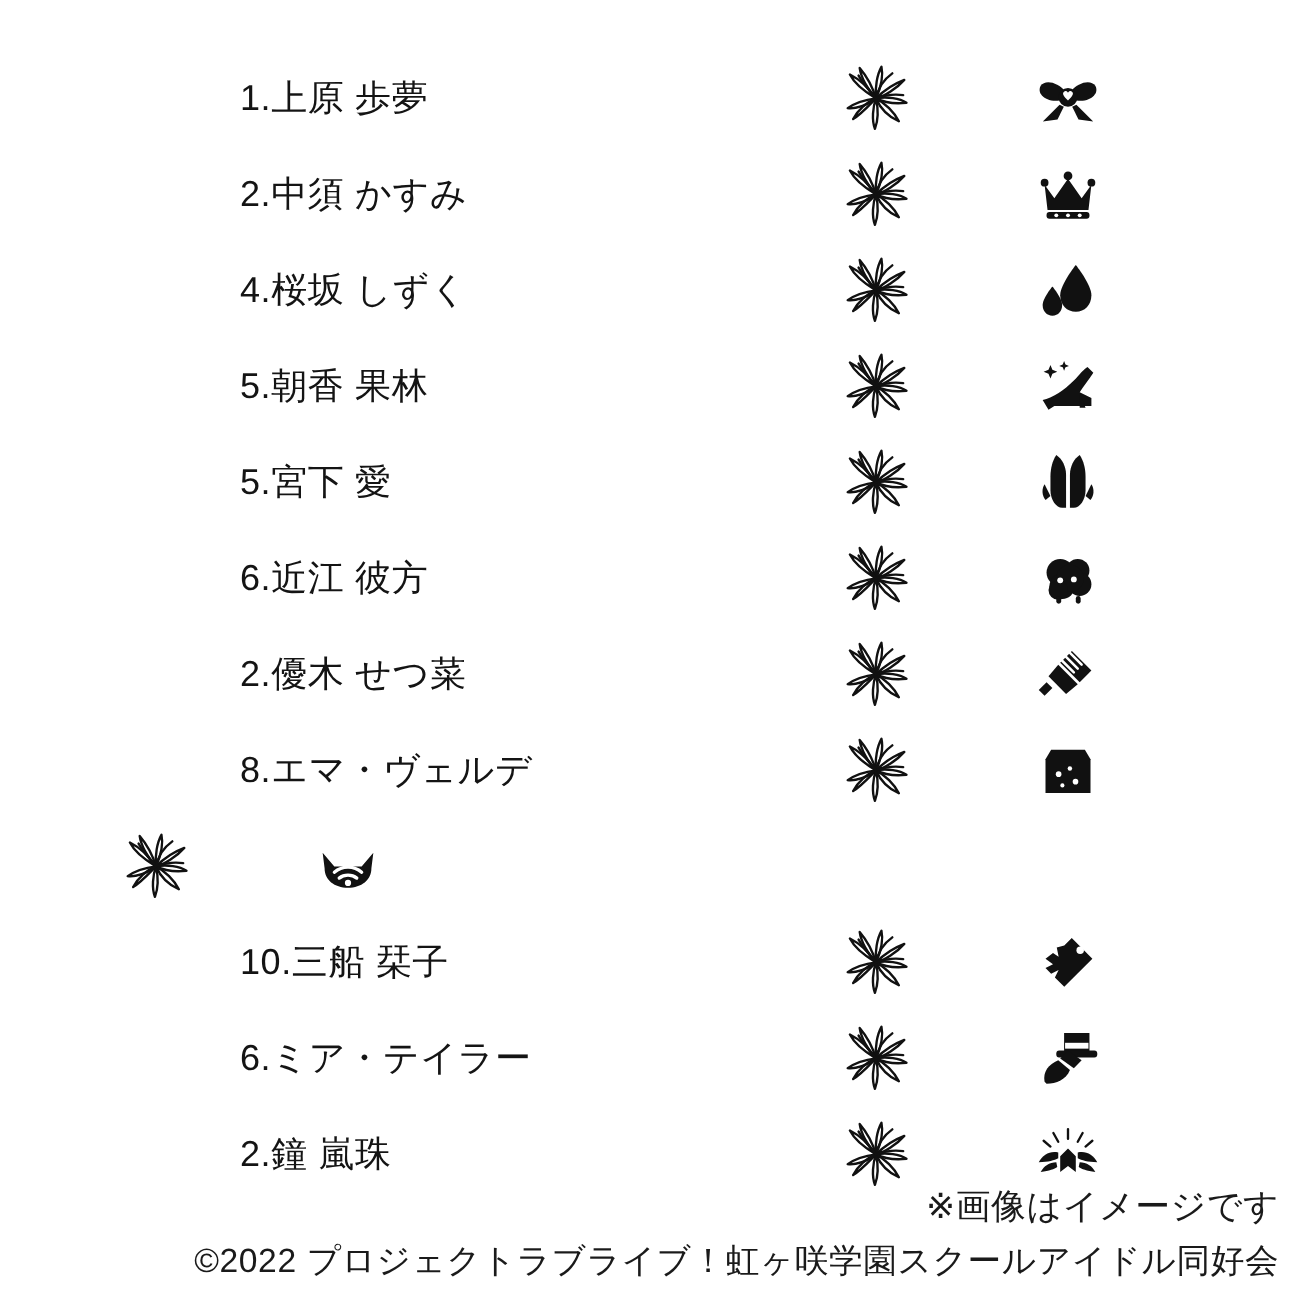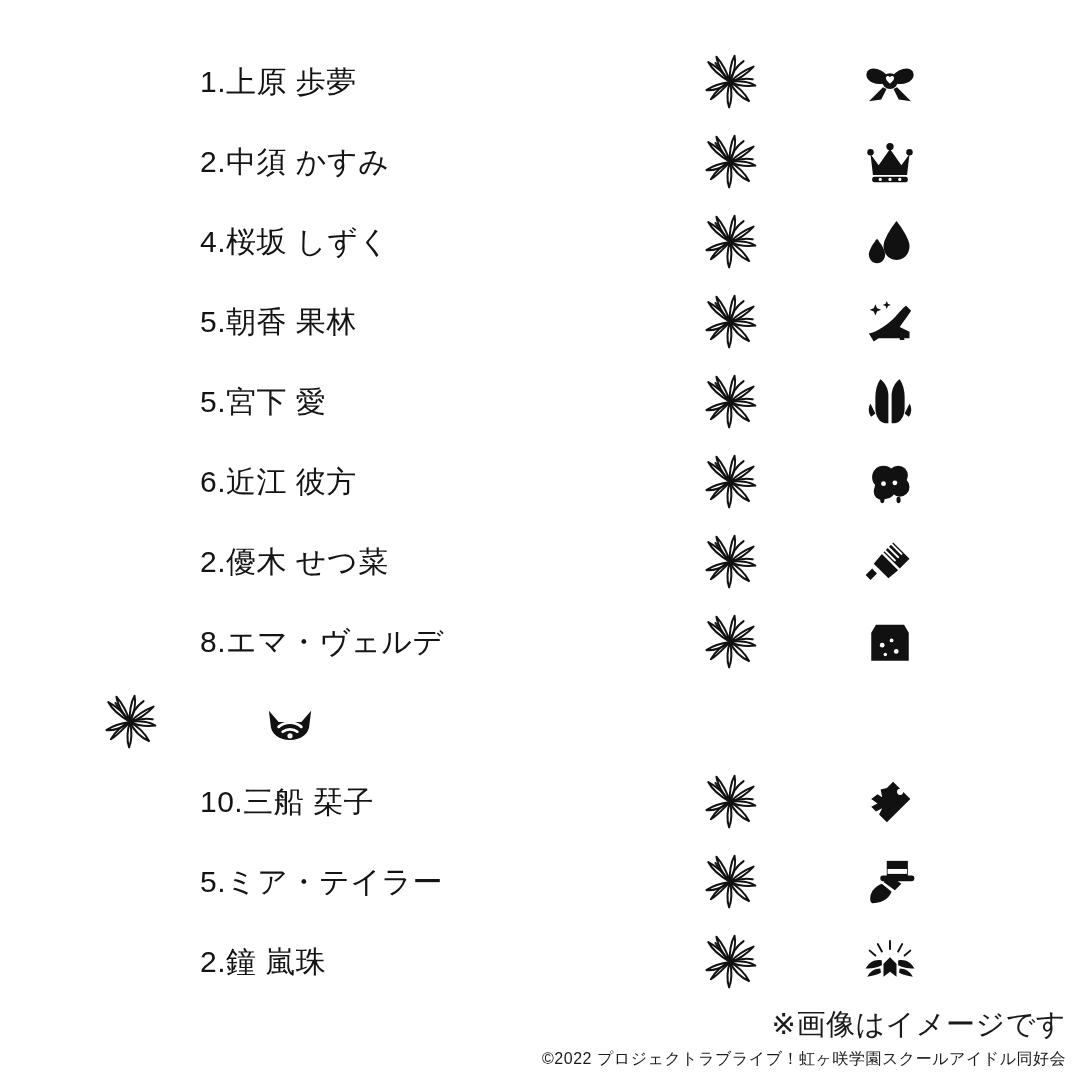--- a/index.html
+++ b/index.html
@@ -51,21 +51,21 @@
     bottom: 8px;
     text-align: right;
     line-height: 1.55;
   }
   .footer-note {
     font-size: 29px;
     color: #1a1a1a;
     letter-spacing: 0.5px;
   }
   .footer-copy {
-    font-size: 16px;
+    font-size: 28px;
     color: #1a1a1a;
     letter-spacing: 0.5px;
   }
 </style>
 </head>
 <body>
 
 <div class="page">
 
   <div class="list" id="list-root">
@@ -395,21 +395,21 @@
         <div class="icon-cell charm">
           <svg class="icon-svg" width="50" height="50" viewBox="0 0 64 64" xmlns="http://www.w3.org/2000/svg">
             <g fill="#111">
               <path d="M36 6 L58 28 L28 58 L18 48 L22 40 L14 44 L8 38 L16 34 L8 28 L16 22 L22 26 L20 16 L28 14 Z"></path>
             </g>
             <circle cx="45" cy="19" r="4" fill="#fff"></circle>
           </svg>
         </div>
       </div>
       <div class="row">
-        <div class="row-name">5.ミア・テイラー</div>
+        <div class="row-name">6.ミア・テイラー</div>
         <div class="icon-cell flower">
           <svg class="icon-svg" width="58" height="58" viewBox="0 0 64 64" xmlns="http://www.w3.org/2000/svg">
             <g fill="none" stroke="#111" stroke-width="2.2" stroke-linecap="round" stroke-linejoin="round">
               <path d="M32 32 C22 26 12 18 8 10 C16 14 25 22 32 32 Z"></path>
               <path d="M32 32 C24 24 18 12 17 4 C23 11 29 22 32 32 Z"></path>
               <path d="M32 32 C31 22 33 10 37 3 C39 12 36 23 32 32 Z"></path>
               <path d="M32 32 C39 25 50 18 58 15 C51 23 40 30 32 32 Z"></path>
               <path d="M32 32 C42 30 54 32 60 36 C51 37 40 36 32 32 Z"></path>
               <path d="M32 32 C40 36 49 45 53 53 C44 49 36 41 32 32 Z"></path>
               <path d="M32 32 C34 41 34 52 31 60 C28 52 29 40 32 32 Z"></path>

